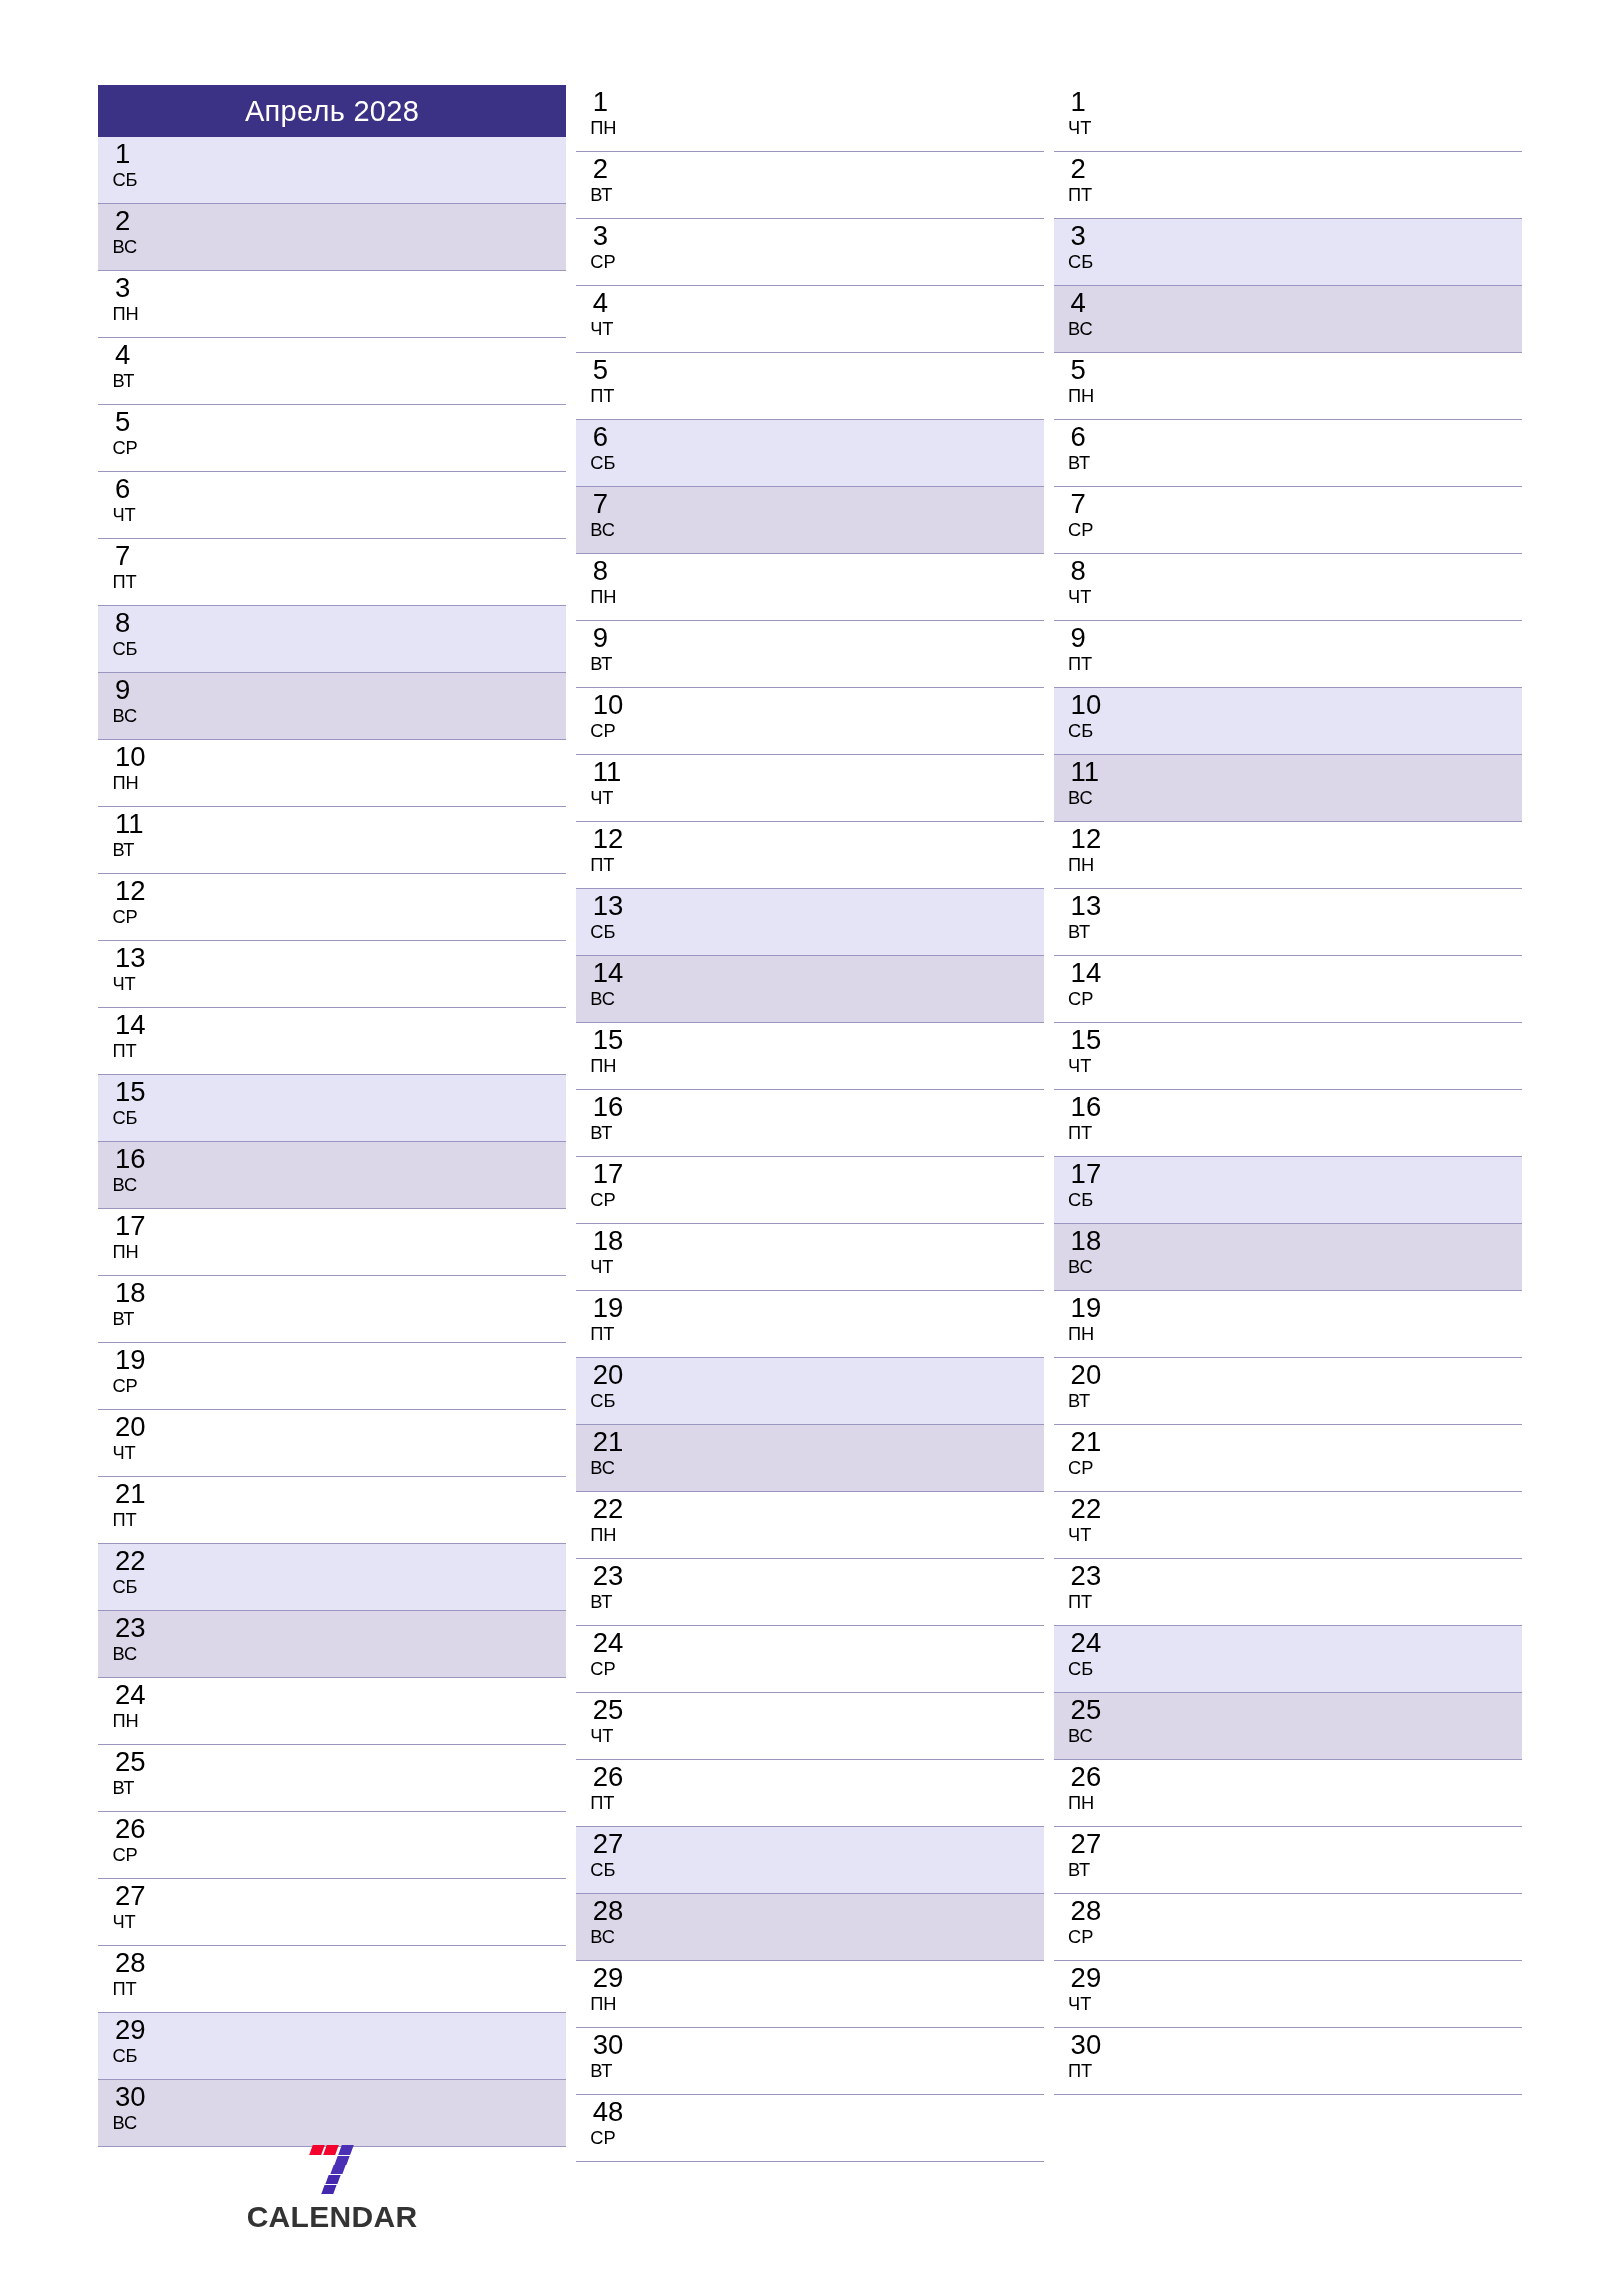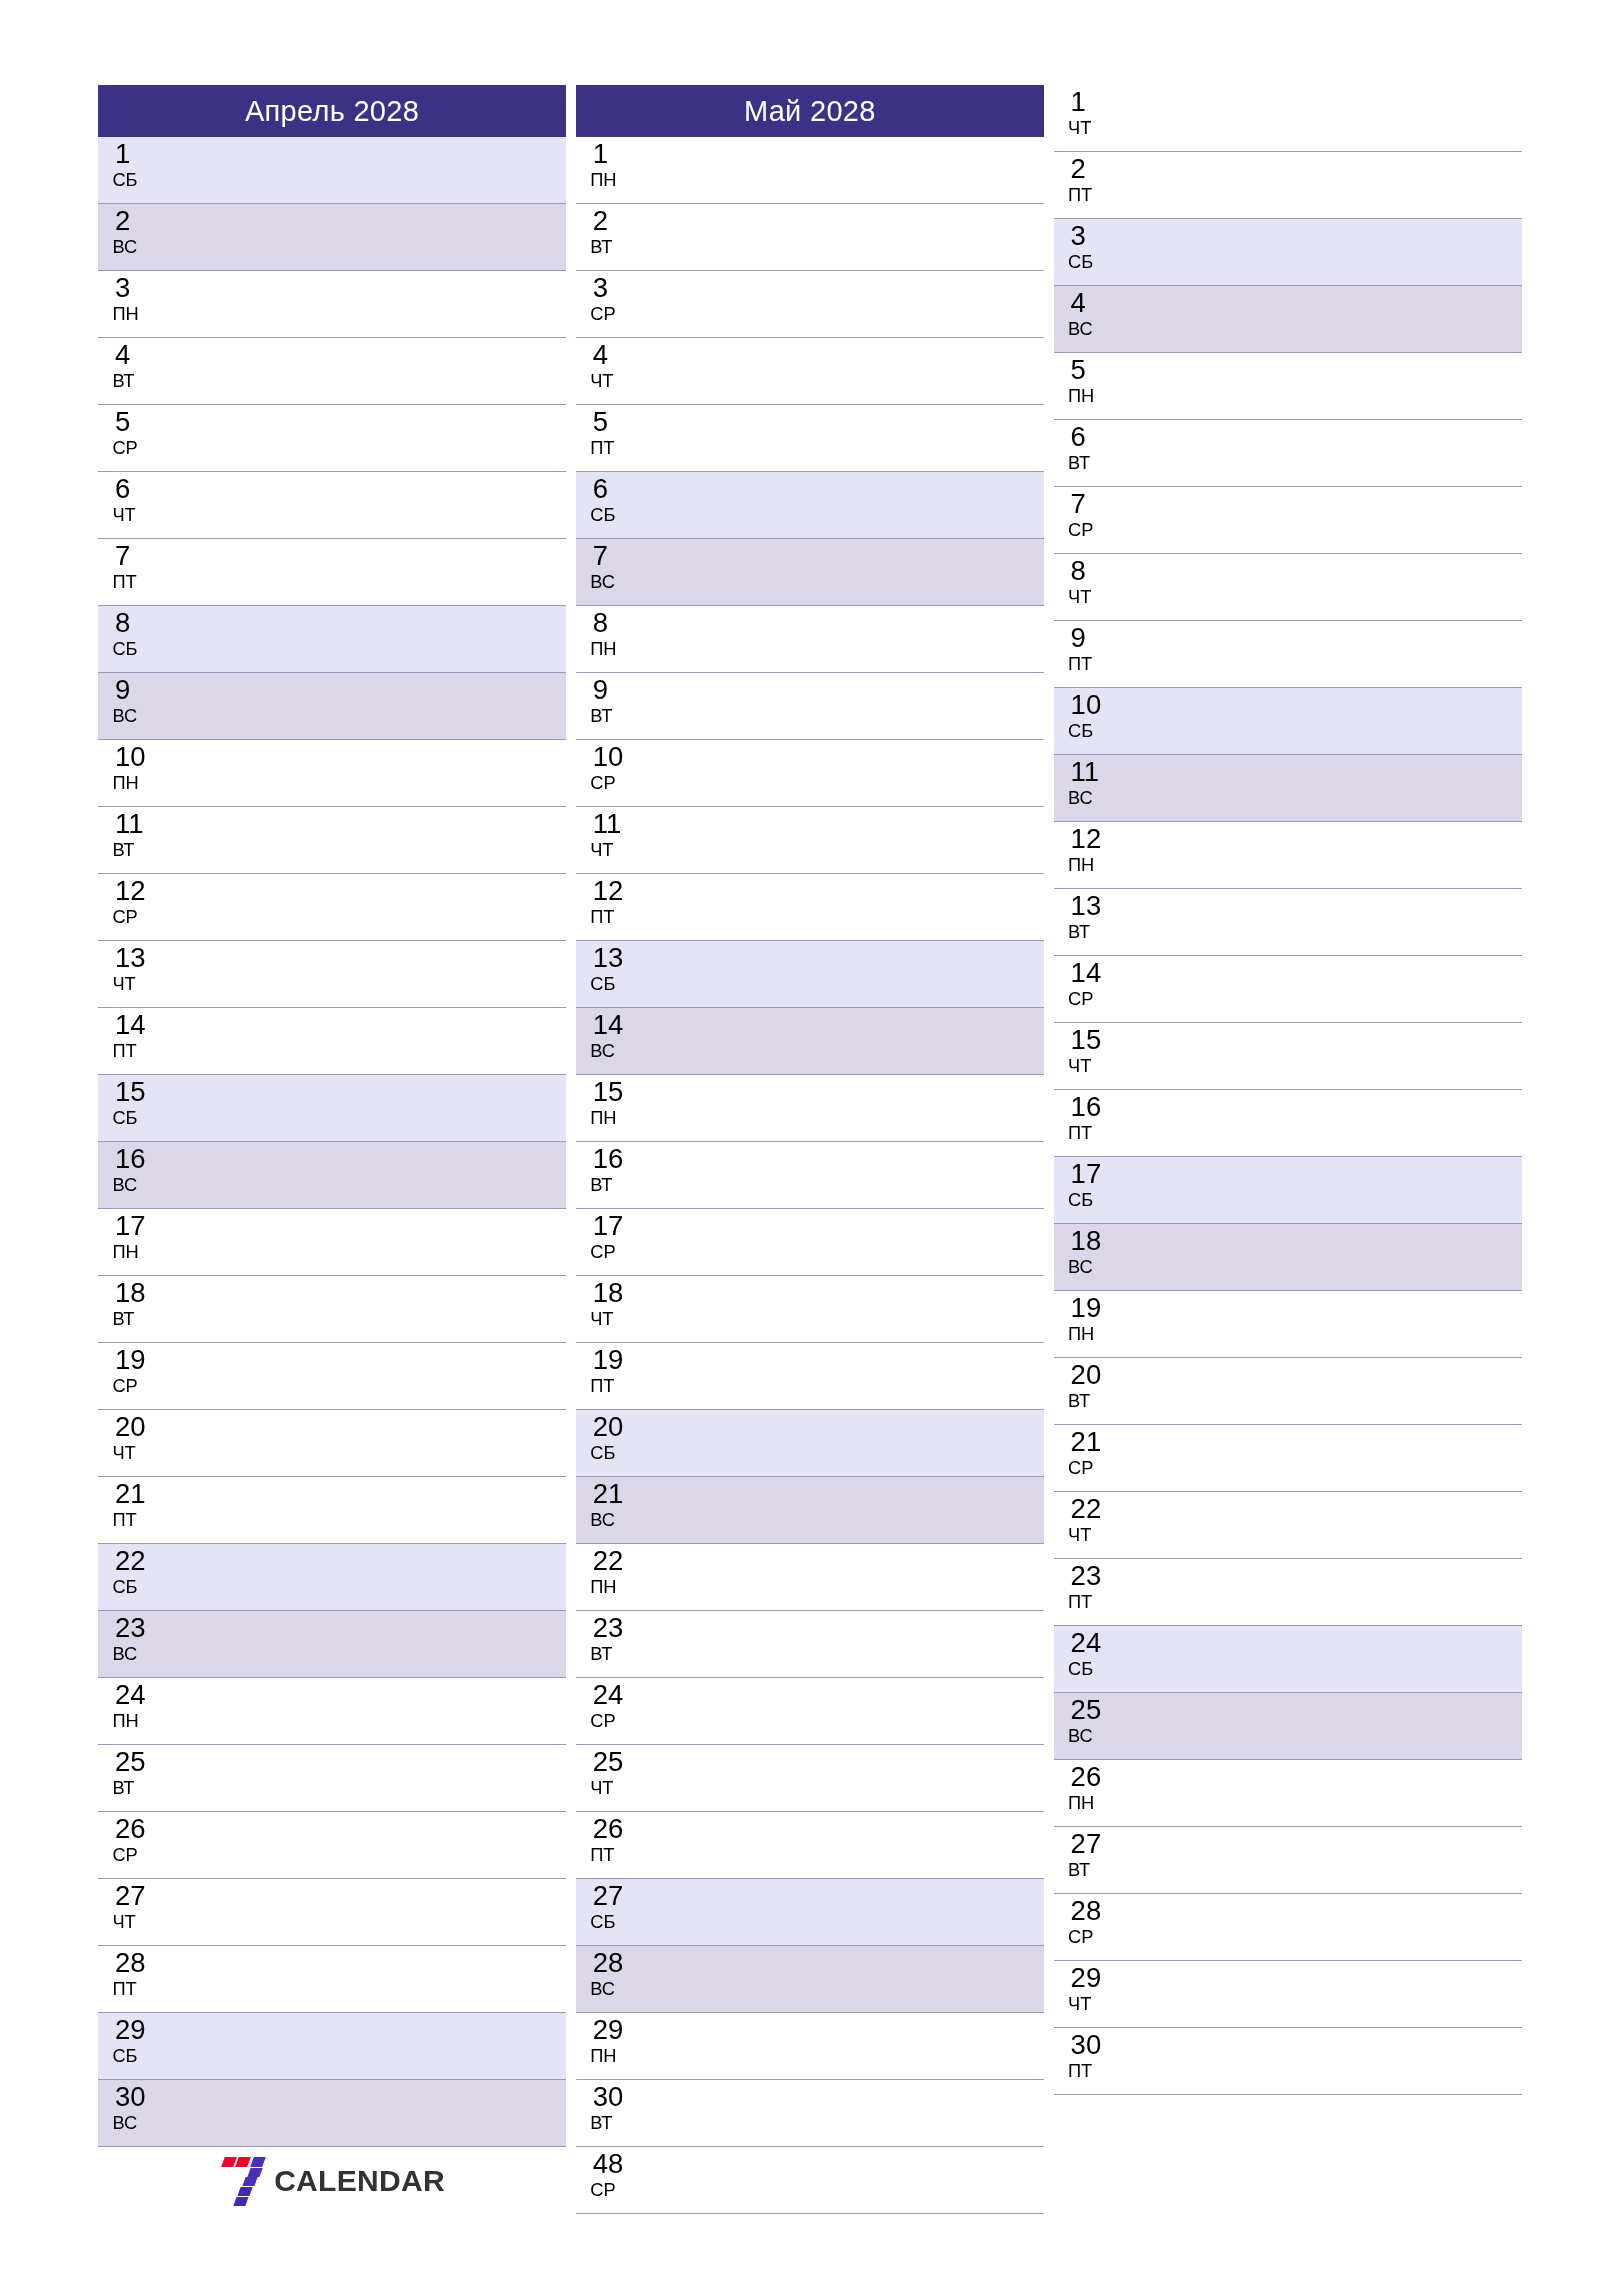--- a/index.html
+++ b/index.html
@@ -94,22 +94,23 @@
 
   
   #logo {
     position: absolute;
     left: 98px;
     top: 2145px;
     width: 468px;
     height: 72px;
     display: flex;
     align-items: center;
-    justify-content: center;
+    justify-content: space-between;
     gap: 5px;
+    flex-direction: column;
   }
   #logo-mark {
     width: 50px;
     height: 48px;
     position: relative;
     flex: 0 0 50px;
   }
   #logo-mark i {
     position: absolute;
     display: block;
@@ -168,21 +169,20 @@
           <div class="day-row"><span class="day-num">24</span><span class="day-wd">ПН</span><span class="day-note"></span></div>
           <div class="day-row"><span class="day-num">25</span><span class="day-wd">ВТ</span><span class="day-note"></span></div>
           <div class="day-row"><span class="day-num">26</span><span class="day-wd">СР</span><span class="day-note"></span></div>
           <div class="day-row"><span class="day-num">27</span><span class="day-wd">ЧТ</span><span class="day-note"></span></div>
           <div class="day-row"><span class="day-num">28</span><span class="day-wd">ПТ</span><span class="day-note"></span></div>
           <div class="day-row sat"><span class="day-num">29</span><span class="day-wd">СБ</span><span class="day-note"></span></div>
           <div class="day-row sun"><span class="day-num">30</span><span class="day-wd">ВС</span><span class="day-note"></span></div>
         </div>
       </div>
       <div class="month-col">
-        <div class="month-header">Май 2028</div>
         <div class="days">
           <div class="day-row"><span class="day-num">1</span><span class="day-wd">ПН</span><span class="day-note"></span></div>
           <div class="day-row"><span class="day-num">2</span><span class="day-wd">ВТ</span><span class="day-note"></span></div>
           <div class="day-row"><span class="day-num">3</span><span class="day-wd">СР</span><span class="day-note"></span></div>
           <div class="day-row"><span class="day-num">4</span><span class="day-wd">ЧТ</span><span class="day-note"></span></div>
           <div class="day-row"><span class="day-num">5</span><span class="day-wd">ПТ</span><span class="day-note"></span></div>
           <div class="day-row sat"><span class="day-num">6</span><span class="day-wd">СБ</span><span class="day-note"></span></div>
           <div class="day-row sun"><span class="day-num">7</span><span class="day-wd">ВС</span><span class="day-note"></span></div>
           <div class="day-row"><span class="day-num">8</span><span class="day-wd">ПН</span><span class="day-note"></span></div>
           <div class="day-row"><span class="day-num">9</span><span class="day-wd">ВТ</span><span class="day-note"></span></div>

